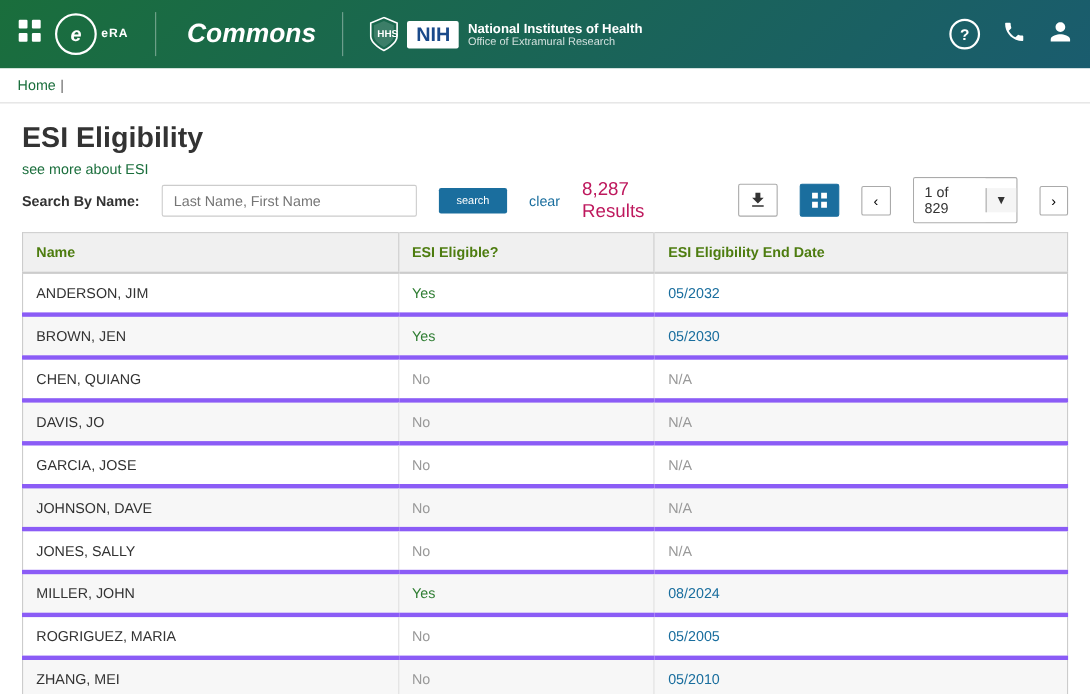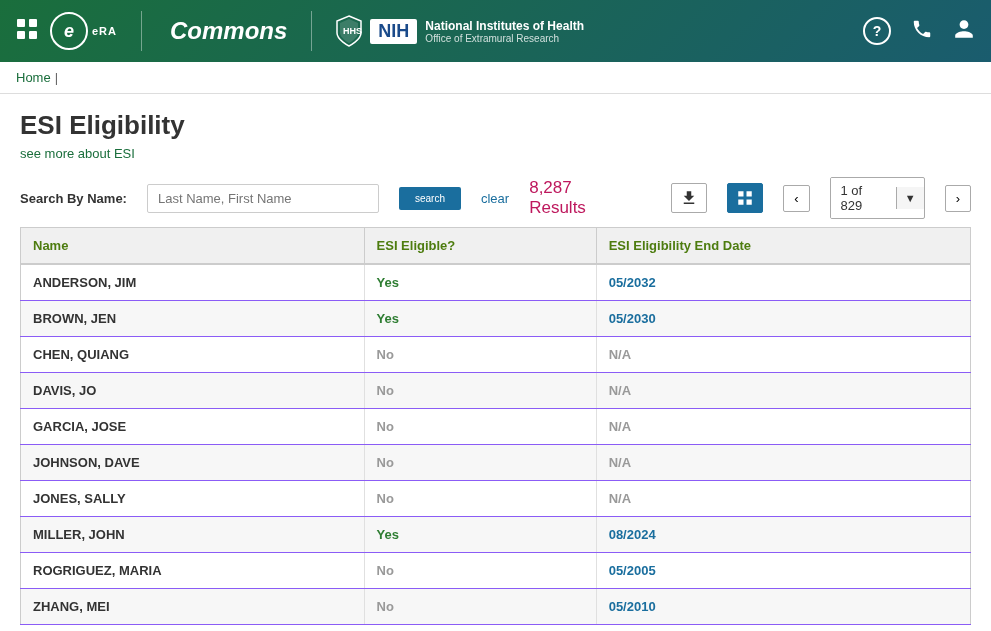--- a/index.html
+++ b/index.html
@@ -121,21 +121,20 @@
       font-size: 26px;
       font-weight: bold;
       color: #333;
       margin-bottom: 4px;
     }
     .esi-link {
       color: #1a6e3c;
       font-size: 13px;
       text-decoration: none;
       display: inline-block;
-      margin-bottom: 16px;
     }
     .search-label {
       font-size: 13px;
       font-weight: bold;
       color: #333;
       white-space: nowrap;
     }
     .search-input {
       border: 1px solid #ccc;
       padding: 6px 10px;
@@ -236,23 +235,22 @@
       font-size: 13px;
       font-weight: bold;
       color: #4d7c0f;
       border-bottom: 2px solid #ccc;
       border-right: 1px solid #ccc;
     }
     .data-table th:last-child { border-right: none; }
     .data-table td {
       padding: 10px 12px;
       font-size: 13px;
-      border-bottom: 1px solid #8b5cf6;
+      border-bottom: 4px solid #8b5cf6;
       border-right: 1px solid #e0e0e0;
-      font-weight: bold;
     }
     .data-table td:last-child { border-right: none; }
     .data-table tr:nth-child(even) td { background: #f7f7f7; }
     .data-table tr:nth-child(odd) td { background: #fff; }
     .yes-text { color: #2e7d32; }
     .no-text { color: #999; }
     .date-link { color: #1a6e9e; text-decoration: none; }
     .na-text { color: #999; }
   </style>
 </head>

